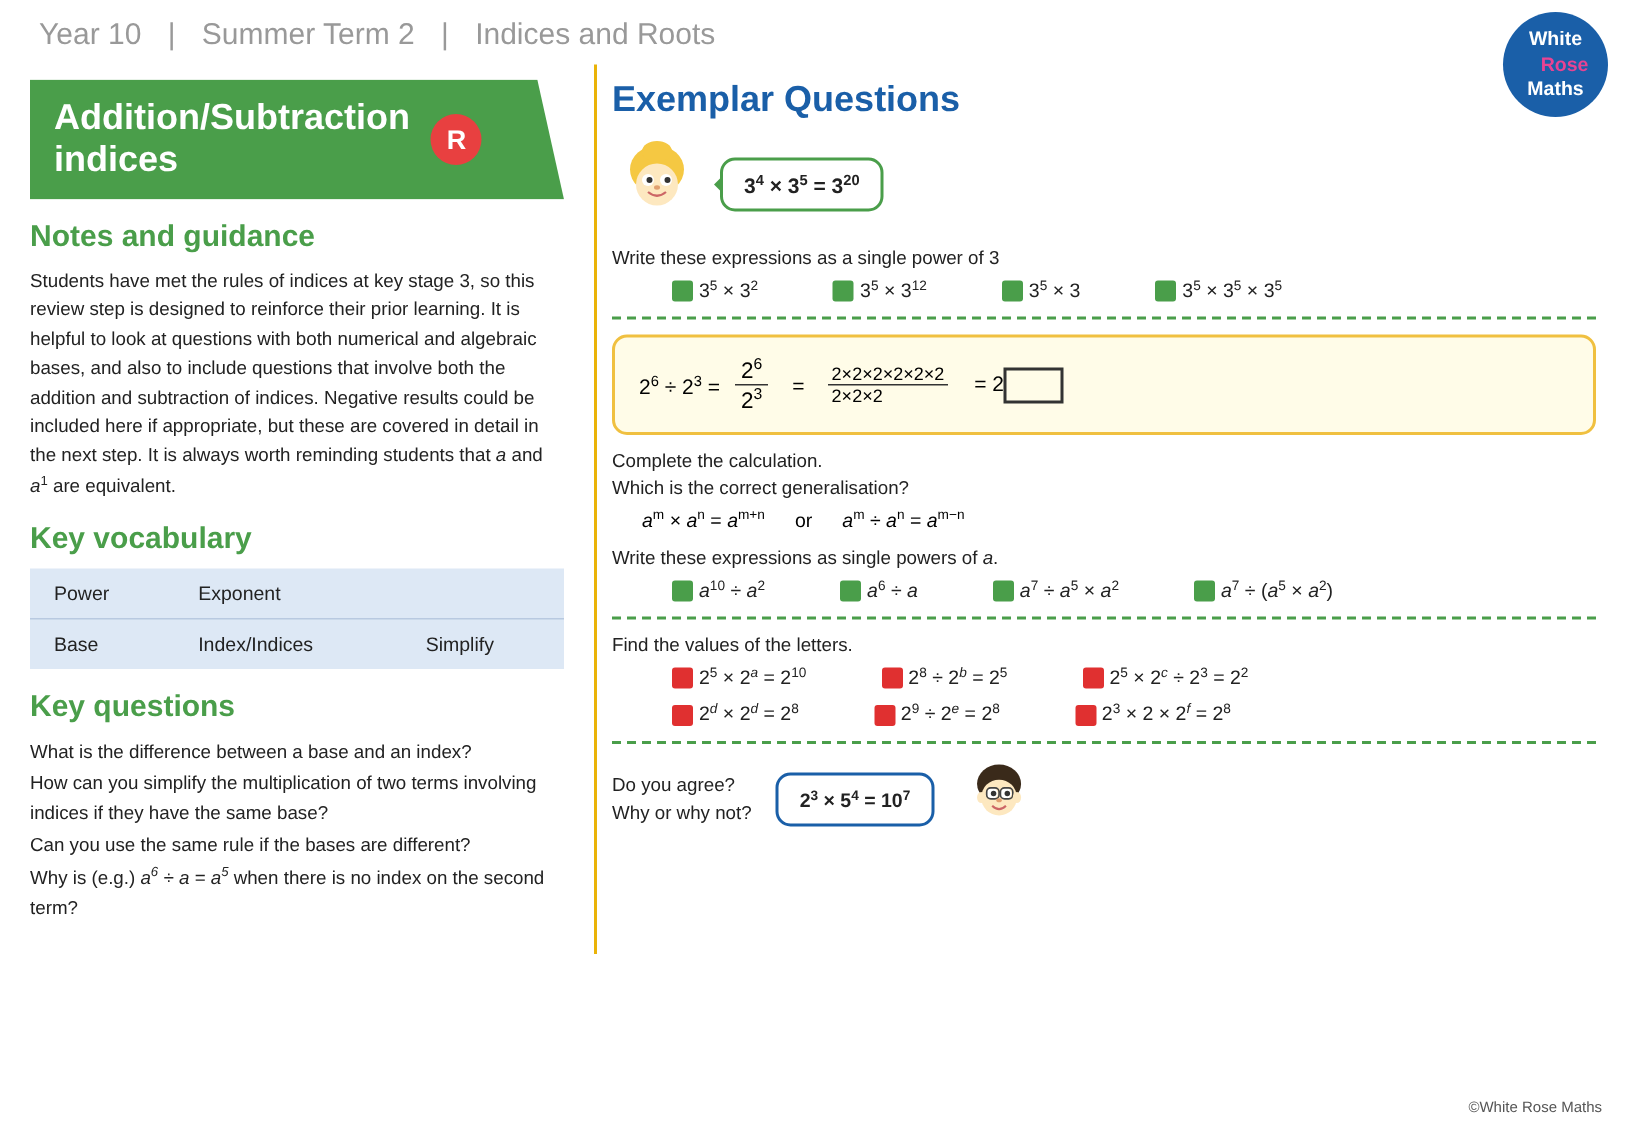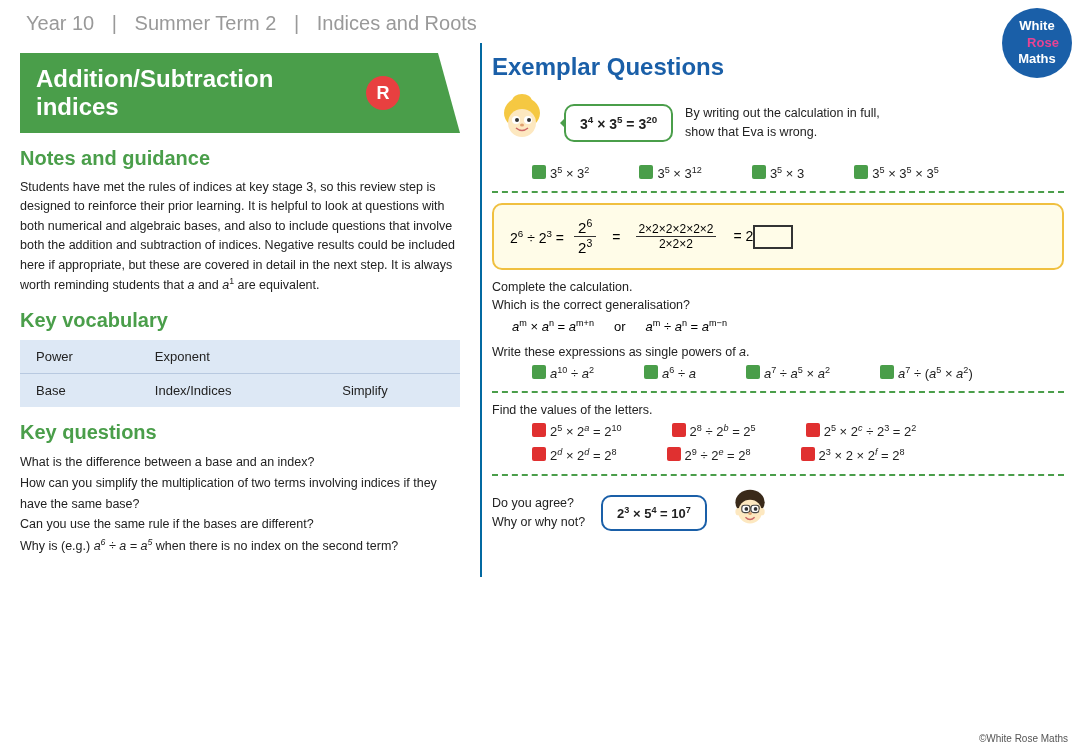--- a/index.html
+++ b/index.html
@@ -56,21 +56,21 @@
     .wrm-logo .maths { color: #fff; font-size: 13px; font-weight: 900; }
 
     
     .main-content {
       display: flex;
       padding: 0;
     }
 
     
     .left-col {
-      width: 480px;
+      width: 396px;
       padding: 10px 20px 20px 20px;
       flex-shrink: 0;
     }
 
     
     .section-banner {
       background: #4a9e4a;
       clip-path: polygon(0 0, 95% 0, 100% 100%, 0 100%);
       padding: 12px 60px 12px 16px;
       margin-bottom: 14px;
@@ -144,21 +144,21 @@
       font-size: 12.5px;
       line-height: 1.65;
       color: #222;
     }
     .questions-text .italic { font-style: italic; }
 
     
     .right-col {
       flex: 1;
       padding: 10px 20px 20px 10px;
-      border-left: 2px solid #0369a1;
+      border-left: 2px solid #eab308;
     }
 
     .exemplar-heading {
       color: #1a5fa8;
       font-size: 24px;
       font-weight: 800;
       margin-bottom: 12px;
     }
 
     
@@ -215,21 +215,21 @@
     
     .expr-row {
       display: flex;
       gap: 10px;
       margin-bottom: 8px;
       flex-wrap: wrap;
       align-items: center;
     }
     .expr-chip {
       display: flex;
-      align-items: flex-start;
+      align-items: flex-end;
       gap: 4px;
       font-size: 13px;
       color: #222;
       padding-left: 40px;
     }
     .green-sq {
       width: 14px;
       height: 14px;
       background: #4a9e4a;
       border-radius: 2px;
@@ -407,25 +407,23 @@
         <circle cx="37" cy="27" r="2" fill="#333"></circle>
 
         <path d="M24 35 Q30 40 36 35" stroke="#c66" stroke-width="1.5" fill="none"></path>
 
         <ellipse cx="30" cy="32" rx="2" ry="1.5" fill="#e0a070"></ellipse>
       </svg>
 
       <div class="speech-bubble-green">
         3<sup>4</sup> × 3<sup>5</sup> = 3<sup>20</sup>
       </div>
-      <div class="eva-text">
-        By writing out the calculation in full,<br>show that Eva is wrong.
-      </div>
-    </div>
-
+    </div>
+
+    <div class="single-power-text">Write these expressions as a single power of 3</div>
     <div class="expr-row">
       <div class="expr-chip">
         <div class="green-sq"></div>
         <span>3<sup>5</sup> × 3<sup>2</sup></span>
       </div>
       <div class="expr-chip">
         <div class="green-sq"></div>
         <span>3<sup>5</sup> × 3<sup>12</sup></span>
       </div>
       <div class="expr-chip">
@@ -443,21 +441,21 @@
     <div class="yellow-box">
       <span>2<sup>6</sup> ÷ 2<sup>3</sup> = </span>
       <span style="font-size:15px;">
         <span style="display:inline-block; text-align:center; vertical-align:middle;">
           <span style="display:block; border-bottom:1.5px solid #333; padding:0 4px;">2<sup>6</sup></span>
           <span style="display:block; padding:0 4px;">2<sup>3</sup></span>
         </span>
       </span>
       <span style="margin-left:6px;">=</span>
       <span style="margin-left:6px;">
-        <span style="display:inline-block; text-align:center; vertical-align:middle;">
+        <span style="display:inline-block; vertical-align:middle;">
           <span style="display:block; border-bottom:1.5px solid #333; padding:0 2px; font-size:12px;">2×2×2×2×2×2</span>
           <span style="display:block; padding:0 2px; font-size:12px;">2×2×2</span>
         </span>
       </span>
       <span style="margin-left:8px;">= 2<span class="answer-box"></span></span>
     </div>
 
     <div class="complete-text">Complete the calculation.</div>
     <div class="complete-text">Which is the correct generalisation?</div>
     <div class="generalisation-row">

